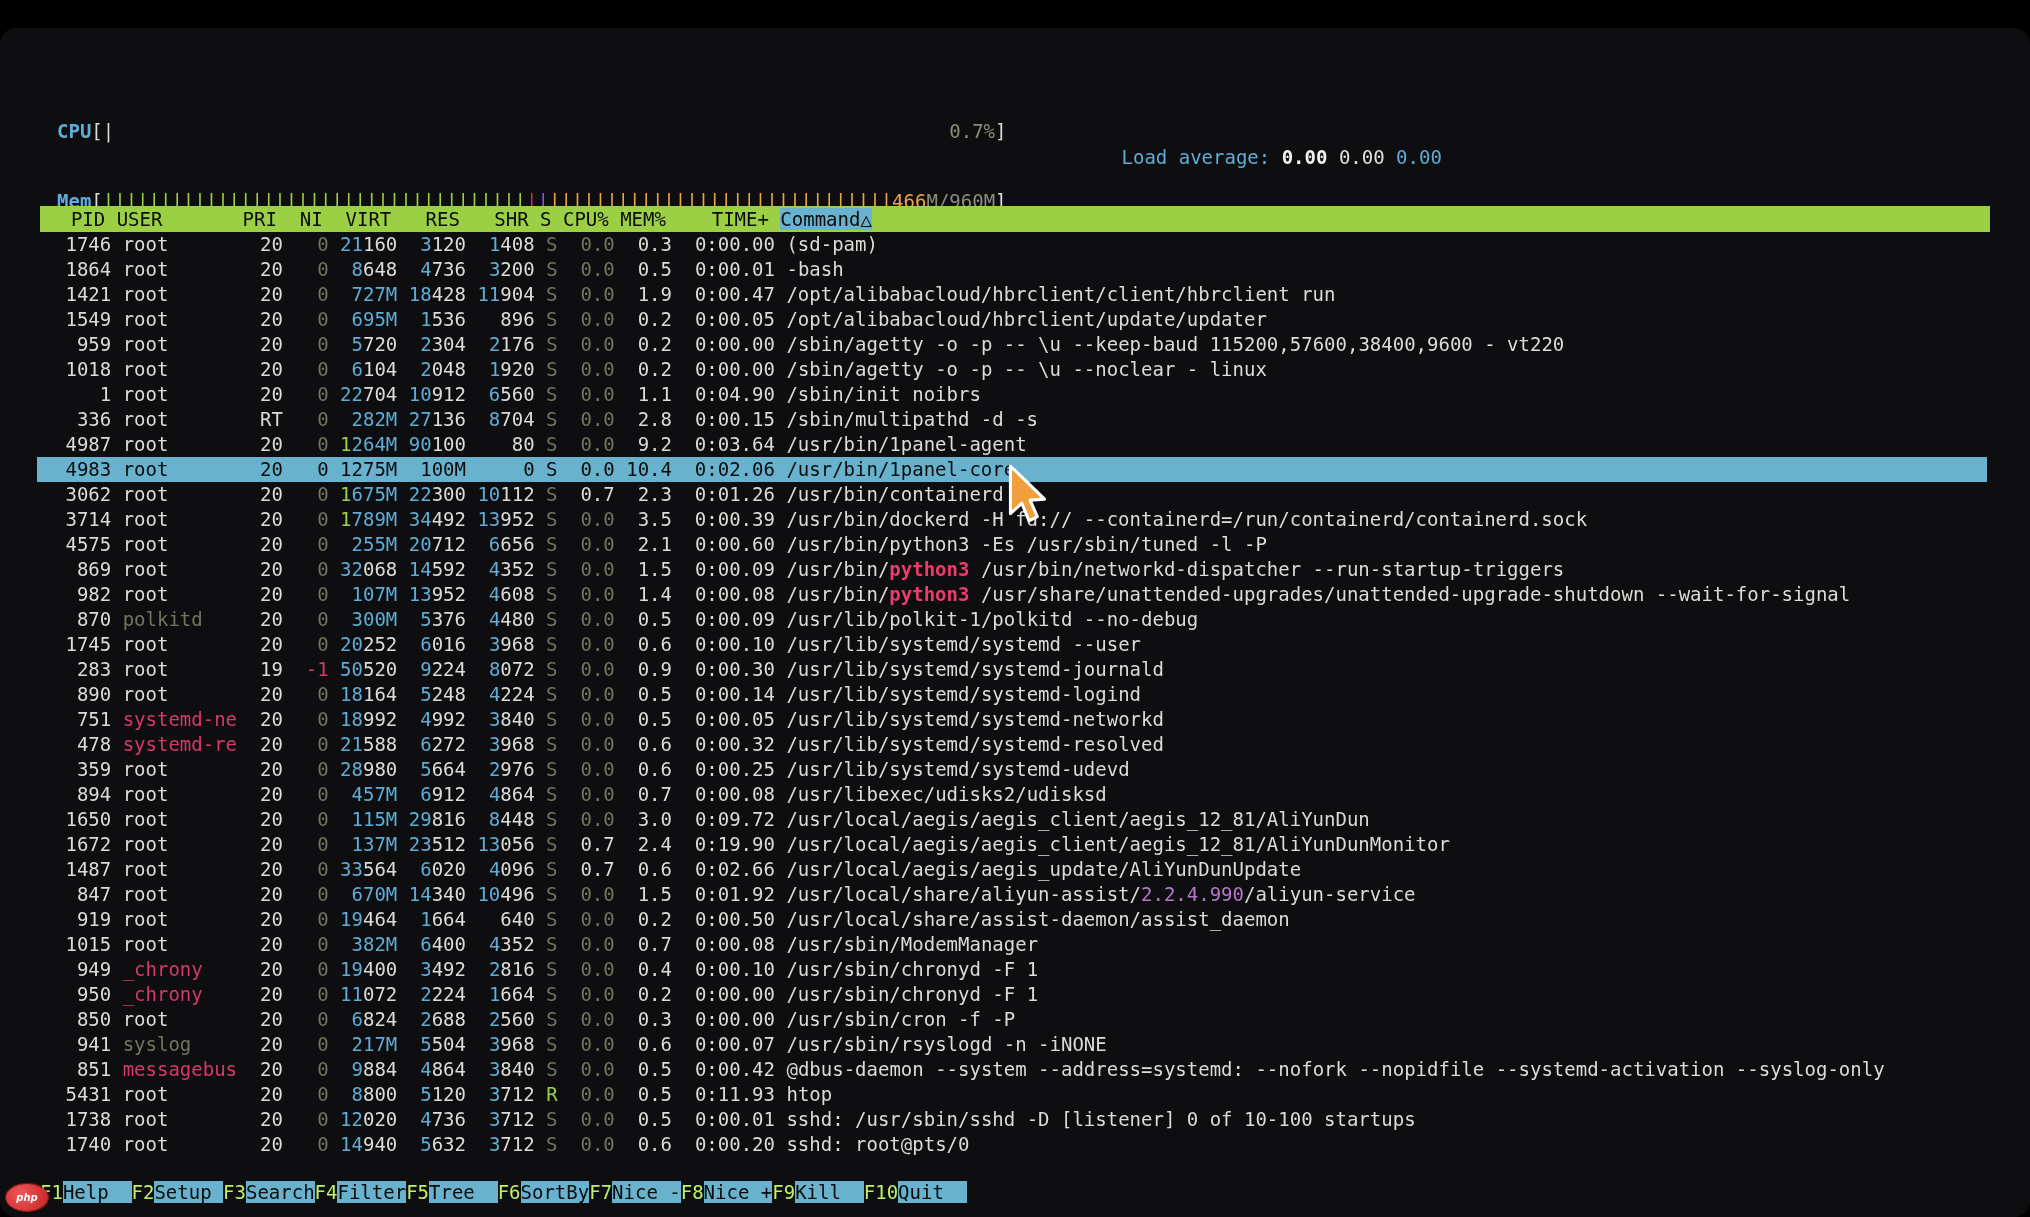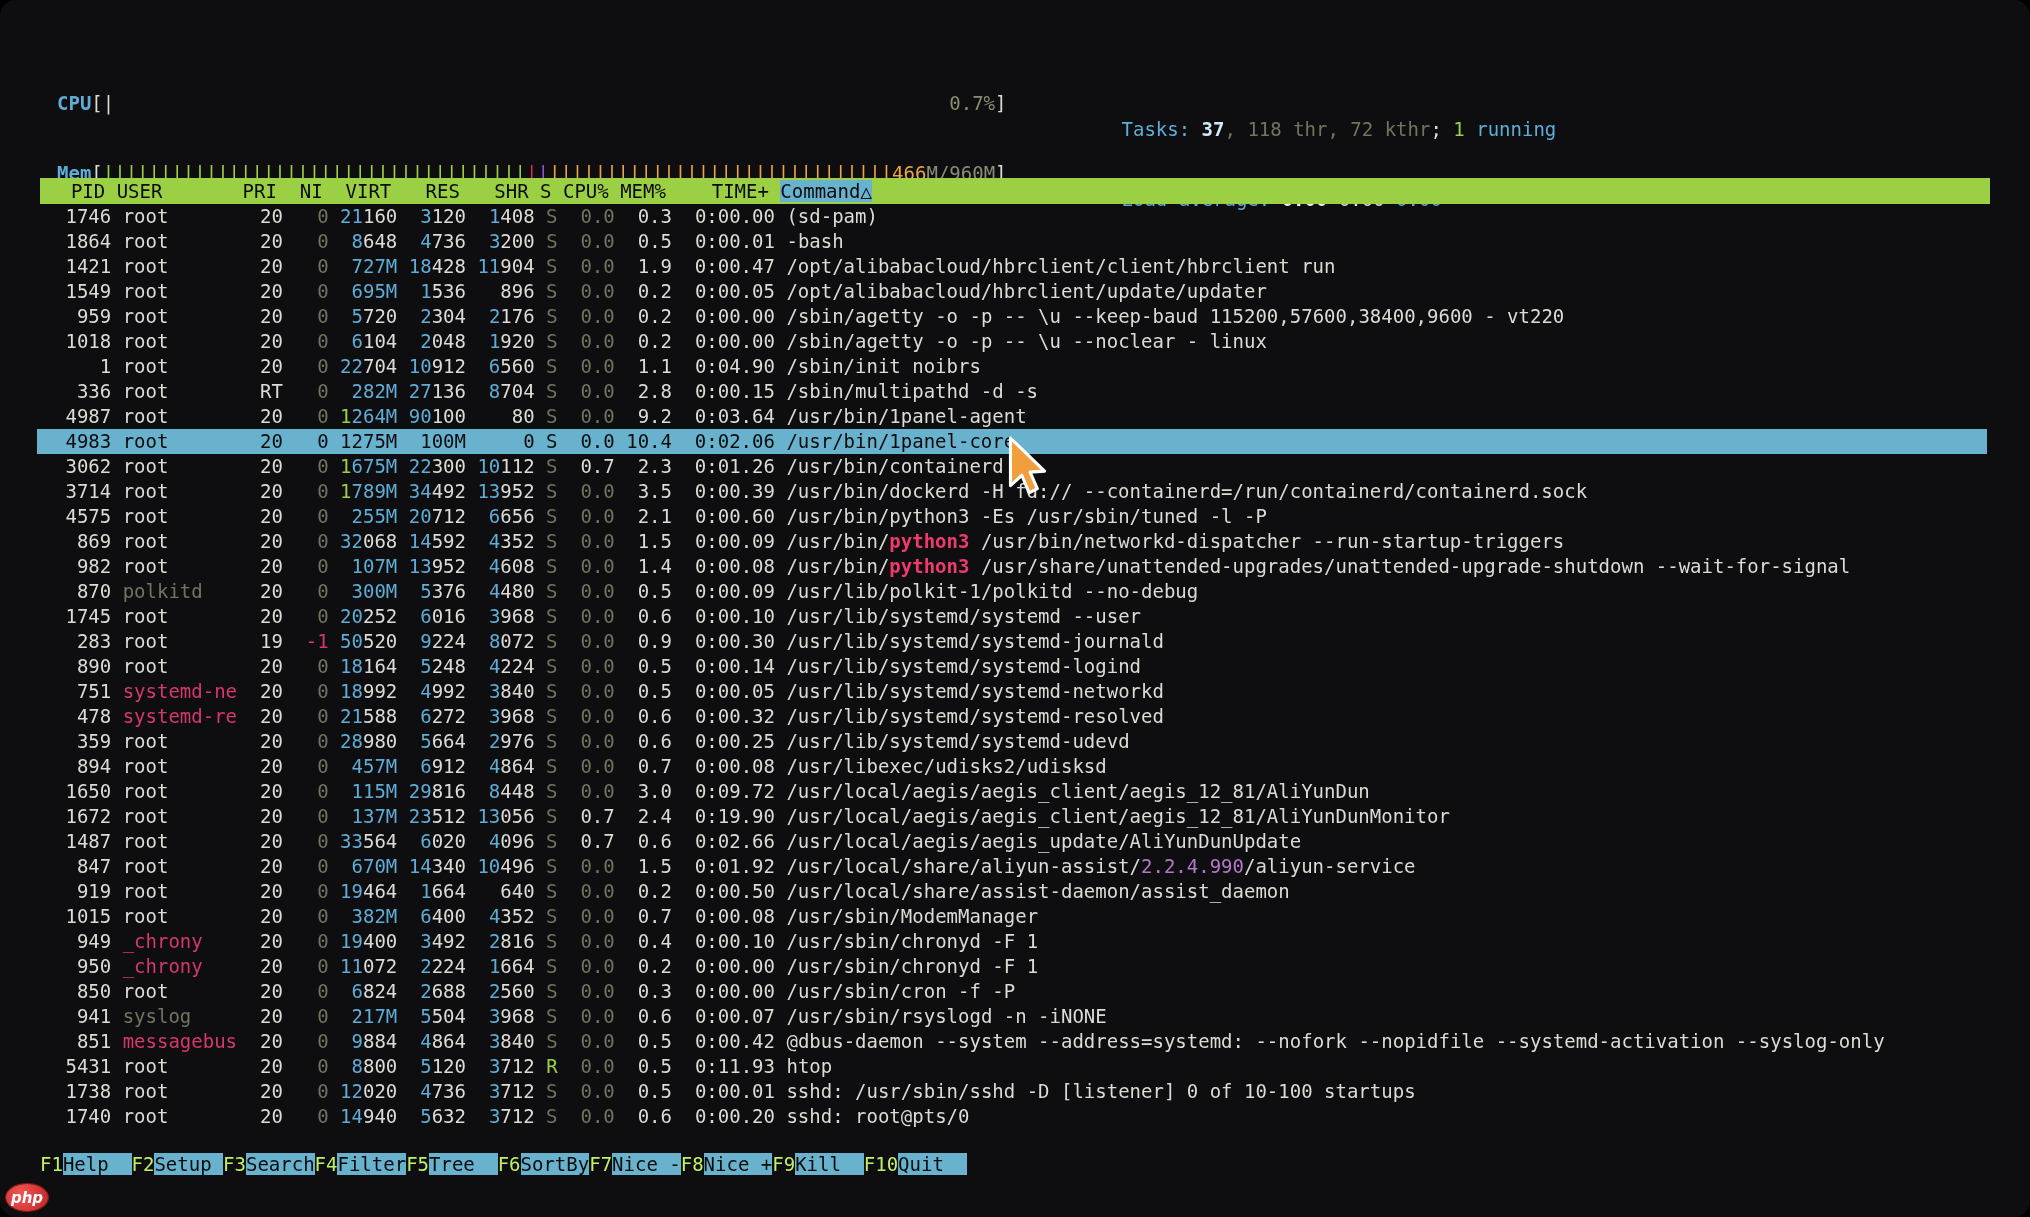--- a/index.html
+++ b/index.html
@@ -1,18 +1,18 @@
 <!DOCTYPE html>
 <html><head>
 <meta charset="utf-8">
 <style>
   html,body{margin:0;padding:0;background:#000;}
   #stage{position:relative;width:2030px;height:1217px;background:#000;overflow:hidden;
          font-family:"DejaVu Sans Mono",monospace;font-size:19px;color:#dcdbd5;}
-  #terminal{position:absolute;inset:0;background:#0e0e10;border-radius:16px;overflow:hidden;}
+  #terminal{position:absolute;inset:0;background:#0e0e10;border-radius:16px;overflow:hidden;margin-top:28px;}
 
   
   .t-white{color:#dcdbd5;}
   .t-dim{color:#73745f;}
   .t-olive{color:#8c8d74;}
   .t-cyan{color:#5fadd6;}
   .t-green{color:#9bd044;}
   .t-red{color:#d6386c;}
   .t-redb{color:#ee3a6d;font-weight:bold;}
   .t-purple{color:#b478c8;}
@@ -56,37 +56,34 @@
 
   
   #cursor{position:absolute;left:1006px;top:436px;width:42px;height:62px;pointer-events:none;}
 
   
   #badge{position:absolute;left:6px;top:1184px;width:42px;height:27px;border-radius:50%;
          background:radial-gradient(circle at 35% 35%, #f25555, #c02323);
          box-shadow:0 0 0 1px #8e1616;
          display:flex;align-items:center;justify-content:center;
          font-family:"DejaVu Sans",sans-serif;font-style:italic;font-weight:bold;
-         font-size:15px;color:#fff;}
+         font-size:10px;color:#fff;}
 </style>
 </head>
 <body>
 
 <div id="stage">
   <div id="terminal">
 
     <div id="meters">
       <div class="mline"><span class="mlabel">CPU</span><span class="bracket">[</span><span class="t-white">|</span><span>                                                                         </span><span class="t-olive">0.7%</span><span class="bracket">]</span></div>
       <div class="mline"><span class="mlabel">Mem</span><span class="bracket">[</span><span class="t-green">|||||||||||||||||||||||||||||||||||||</span><span style="color: rgb(207, 43, 86);">|</span><span class="m-purple" style="color: rgb(138, 82, 216);">|</span><span class="t-orange">||||||||||||||||||||||||||||||</span><span></span><span class="t-orange">466</span><span class="t-olive">M/960M</span><span class="bracket">]</span></div>
     </div>
 
     <div id="hdr-right">
-      <div class="mline">
-        <span class="hr-label">Tasks: </span><span class="t-taskcount">37</span><span class="t-dim">, </span><span class="t-dim">118 thr</span><span class="t-dim">, </span><span class="t-dim">72 kthr</span><span class="t-white">; </span><span class="t-green">1</span><span class="hr-label"> running</span>
-      </div>
       <div class="mline">
         <span class="hr-label">Load average: </span><span class="t-load1">0.00</span><span> </span><span class="t-load2">0.00</span><span> </span><span class="t-cyan">0.00</span>
       </div>
     </div>
 
     <div id="tabs">
       <span class="tab tab-main">Main</span><span class="tab tab-io">I/O</span>
     </div>
 
     <div id="colheader"><span>  PID</span> <span>USER      </span> <span>PRI</span> <span> NI</span> <span> VIRT</span> <span>  RES</span> <span>  SHR</span> <span>S</span> <span>CPU%</span> <span>MEM%</span> <span>   TIME+</span> <span class="sorted">Command△</span></div>

